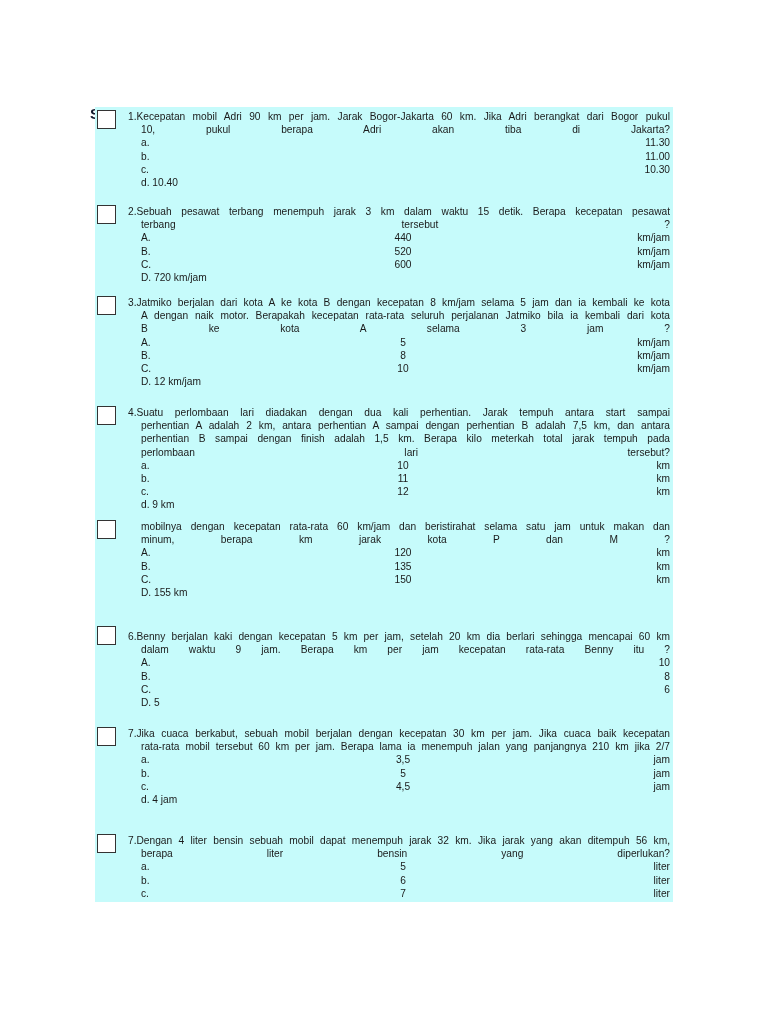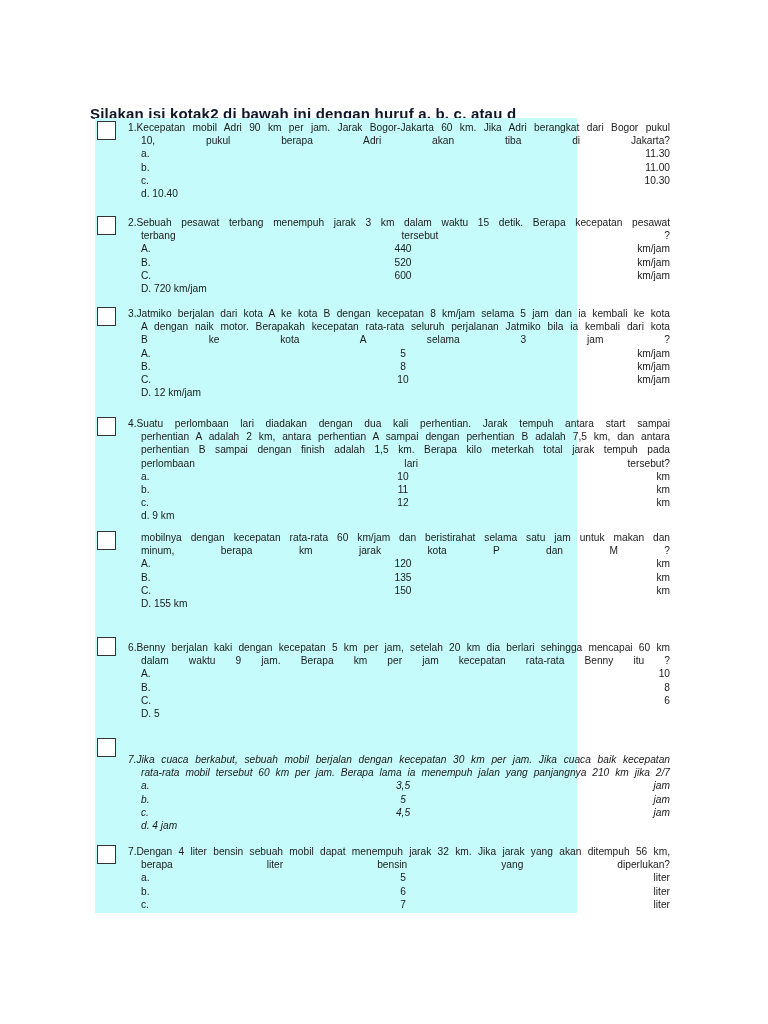--- a/index.html
+++ b/index.html
@@ -1,21 +1,21 @@
 <!DOCTYPE html>
 <html><head>
 <meta charset="utf-8">
 <style>
   html, body { margin: 0; padding: 0; background: #ffffff; }
   body { width: 768px; height: 1024px; position: relative; overflow: hidden;
          font-family: "Liberation Sans", "DejaVu Sans", sans-serif; color: #1a1a1a; }
   .title { position: absolute; left: 90px; top: 88px; width: 590px; text-align: left;
            color: #0f172a; font-weight: bold; font-size: 15px; letter-spacing: 0.2px; margin-top: 17px; }
-  .sheet { position: absolute; left: 95px; top: 107px; width: 482px; height: 795px;
-           background: #c6fbfb; margin-top: 11px; }
+  .sheet { position: absolute; left: 95px; top: 107px; width: 578px; height: 795px;
+           background: #c6fbfb; }
   .q { position: absolute; left: 0; width: 578px; }
   .box { position: absolute; left: 2px; top: 0; width: 19px; height: 19px;
          background: #ffffff; border: 1px solid #333; box-sizing: border-box; }
   .body { position: absolute; left: 33px; width: 542px; font-size: 10.2px; line-height: 13.2px; }
   .line { display: block; text-align: justify; text-align-last: justify; padding-left: 13px; }
   .line.first { padding-left: 0; }
   .opt-row { position: relative; padding-left: 13px; height: 13.2px; }
   .opt-row .l { position: absolute; left: 13px; }
   .opt-row .m { position: absolute; left: 255px; width: 40px; text-align: center; }
   .opt-row .r { position: absolute; right: 0; }
@@ -162,21 +162,21 @@
         <div class="opt-row">
           <span class="l">C.</span>
           <span class="m"></span>
           <span class="r">6</span>
         </div>
         <div class="last">D. 5</div>
       </div>
     </div>
     <div class="q" style="top: 620px;">
       <div class="box"></div>
-      <div class="body" style="top: 15px; font-style: italic;">
+      <div class="body" style="top: 0px;">
         <span class="line first">7.Jika cuaca berkabut, sebuah mobil berjalan dengan kecepatan 30 km per jam. Jika cuaca baik kecepatan</span>
         <span class="line">rata-rata mobil tersebut 60 km per jam. Berapa lama ia menempuh jalan yang panjangnya 210 km jika 2/7</span>
         <div class="opt-row">
           <span class="l">a.</span>
           <span class="m">3,5</span>
           <span class="r">jam</span>
         </div>
         <div class="opt-row">
           <span class="l">b.</span>
           <span class="m">5</span>

